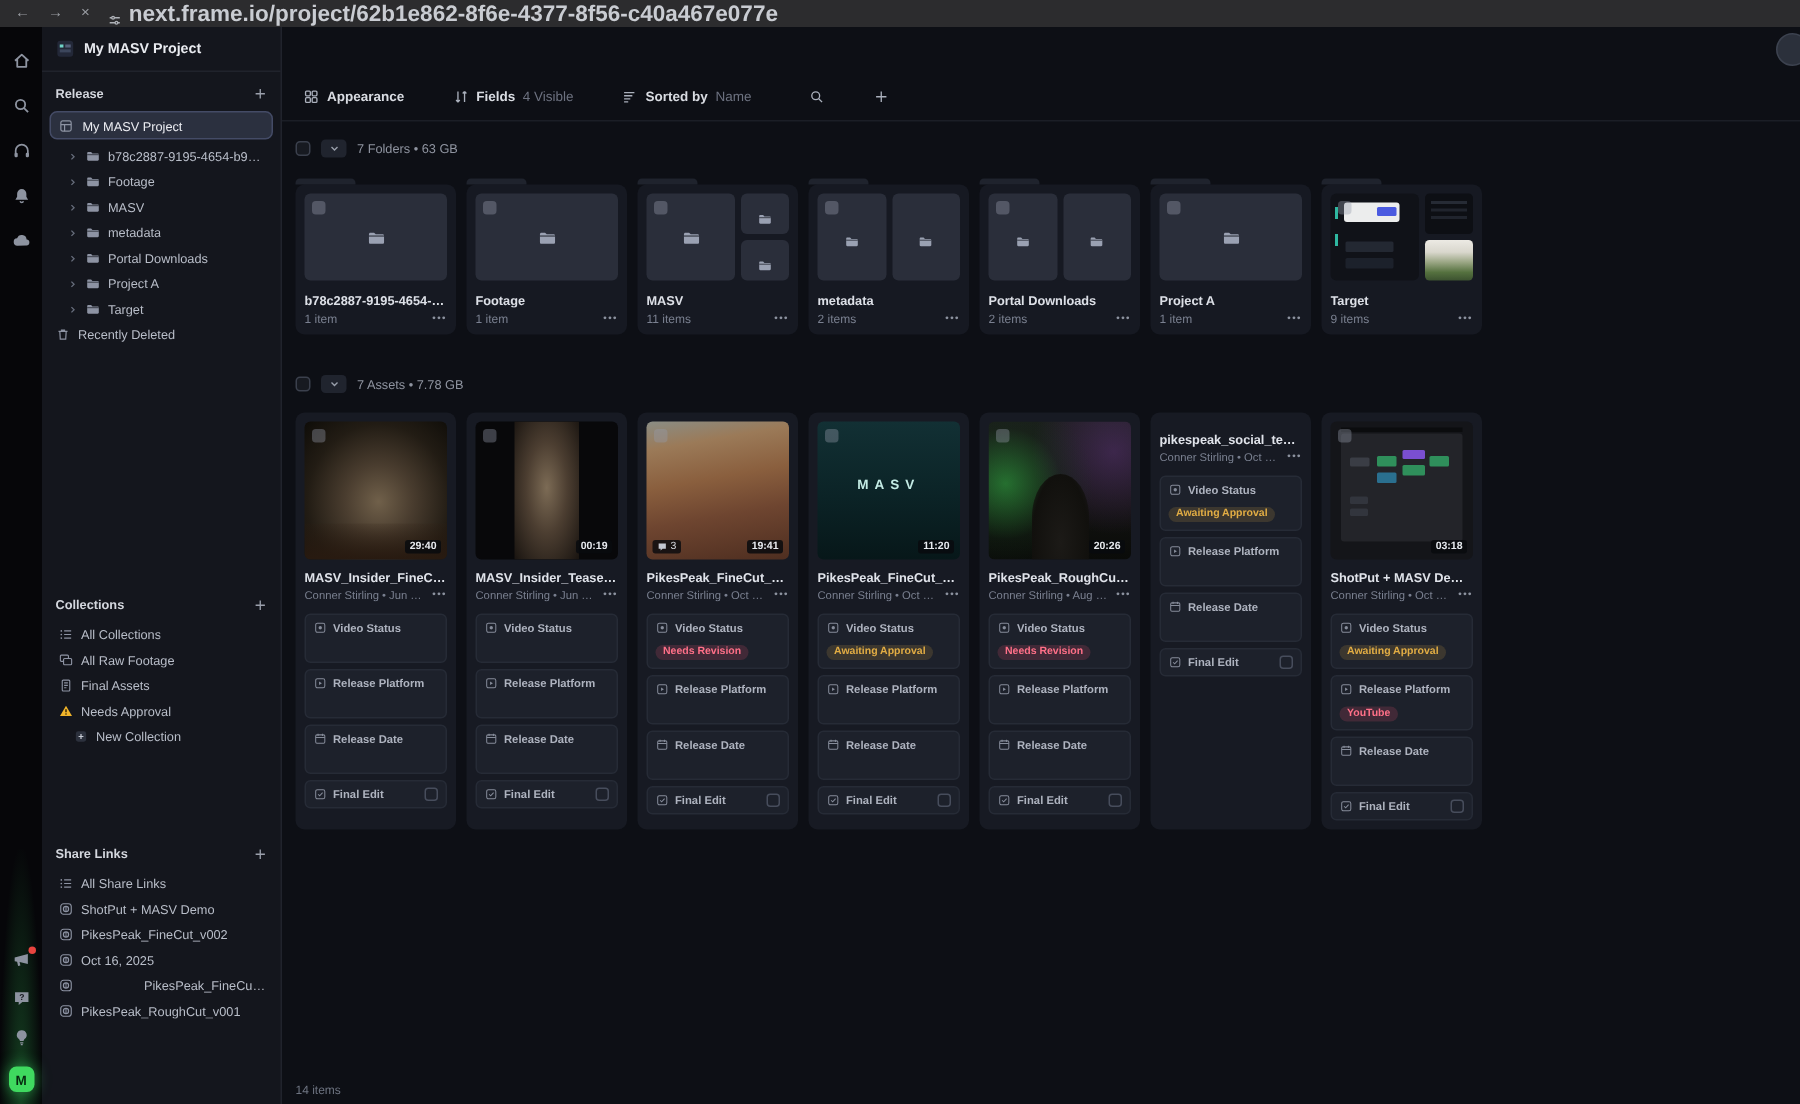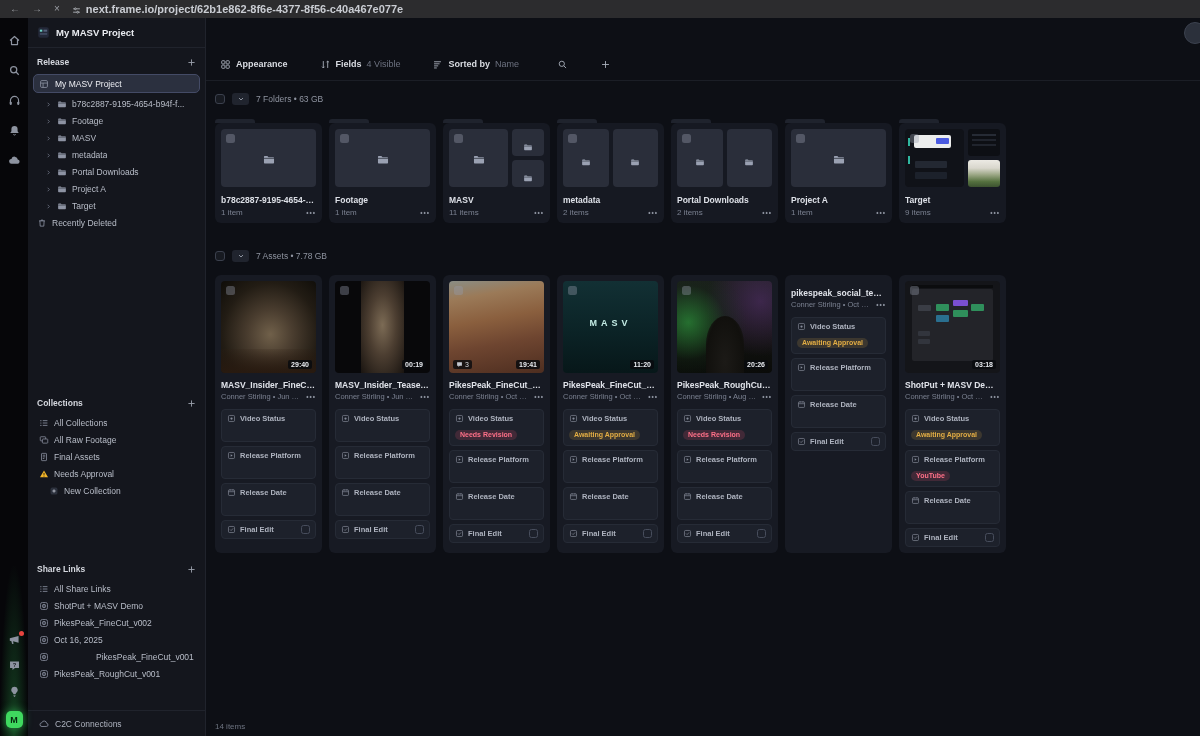--- a/index.html
+++ b/index.html
@@ -2,39 +2,39 @@
 <html><head>
 <meta charset="utf-8">
 <style>
   * { box-sizing: border-box; margin: 0; padding: 0; }
   html,body { width:1200px; height:736px; overflow:hidden; }
   body { background:#0d0f15; font-family:"Liberation Sans", sans-serif; color:#c7cad2; }
 
   
   .browser { height:18px; background:#2c2c2e; display:flex; align-items:center; gap:12px; padding:0 10px; font-size:9px; }
   .nav-g { color:#9a9da3; font-size:10px; line-height:1; }
-  .urlbox { display:flex; align-items:center; gap:5px; color:#c9ccd2; font-weight:700; font-size:11px; }
+  .urlbox { display:flex; align-items:center; gap:5px; color:#c9ccd2; font-weight:700; font-size:15px; }
   .urlbox .ic { width:9px; height:9px; color:#aeb1b7; }
 
   .app { display:flex; height:718px; }
 
   
   .rail { width:28px; background:#060609; display:flex; flex-direction:column; align-items:center; padding:16px 0 8px; position:relative; }
   .rail::after { content:''; position:absolute; left:0; bottom:0; width:100%; height:170px;
     background:radial-gradient(ellipse at 50% 105%, rgba(56,205,92,.30), transparent 72%); pointer-events:none; }
   .ric { width:13px; height:13px; color:#8d93a0; margin-bottom:17px; position:relative; flex:none; }
   .ric svg { width:100%; height:100%; display:block; }
   .rail-bottom { margin-top:auto; display:flex; flex-direction:column; align-items:center; position:relative; z-index:1; }
   .rail-bottom .ric { margin-bottom:13px; }
   .ndot { position:absolute; top:-2px; right:-3px; width:5px; height:5px; border-radius:50%; background:#e8443f; }
   .masv-btn { width:17px; height:17px; border-radius:5px; display:flex; align-items:center; justify-content:center;
     font-size:9px; font-weight:800; color:#06290f; box-shadow:0 0 10px rgba(60,220,100,.6); }
 
   
-  .sidebar { width:178px; background:#14161d; border-right:1px solid #20232c; display:flex; flex-direction:column; font-size:9px; }
+  .sidebar { width:160px; background:#14161d; border-right:1px solid #20232c; display:flex; flex-direction:column; font-size:9px; }
   .sb-header { height:30px; flex:none; display:flex; align-items:center; gap:6px; padding:0 9px; border-bottom:1px solid #20232c; }
   .proj-ic { width:13px; height:13px; flex:none; }
   .proj-ic svg { width:100%; height:100%; }
   .sb-title { font-size:9.5px; font-weight:700; color:#e9ebf0; white-space:nowrap; }
   .sec-head { display:flex; align-items:center; justify-content:space-between; padding:9px 9px 6px; }
   .sec-label { font-weight:700; color:#d4d7de; font-size:8.5px; }
   .plus-btn { width:9px; height:9px; color:#9ba0ac; }
   .plus-btn svg { width:100%; height:100%; }
   .trow { display:flex; align-items:center; gap:5px; height:17px; flex:none; padding:0 9px; color:#b9bec9; cursor:default; }
   .trow.child { padding-left:17px; }
@@ -424,26 +424,20 @@
             <span class="s-ic"><svg viewBox="0 0 16 16" fill="none" stroke="currentColor" stroke-width="1.2">
                 <rect x="2.4" y="2.4" width="11.2" height="11.2" rx="3"></rect>
                 <circle cx="8" cy="8" r="2.8"></circle>
                 <path d="M8 5.2c1.1 1.7 1.1 3.9 0 5.6M8 5.2c-1.1 1.7-1.1 3.9 0 5.6" stroke-width=".7"></path>
               </svg></span>
             <span class="tlabel">PikesPeak_RoughCut_v001</span>
           </div>
         </div>
     </div>
 
-    <div class="c2c">
-      <span class="s-ic"><svg viewBox="0 0 16 16" fill="none" stroke="currentColor" stroke-width="1.3">
-            <path d="M4.8 12a3 3 0 0 1-.4-6 4 4 0 0 1 7.8.9 2.5 2.5 0 0 1-.5 5z"></path>
-          </svg></span>
-      <span class="tlabel">C2C Connections</span>
-    </div>
   </div>
 
   <div class="main">
     <div class="main-top">
       <div class="avatar"></div>
     </div>
 
     <div class="toolbar">
       <span class="tb-item">
         <span class="tb-ic"><svg viewBox="0 0 16 16" fill="none" stroke="currentColor" stroke-width="1.3">

